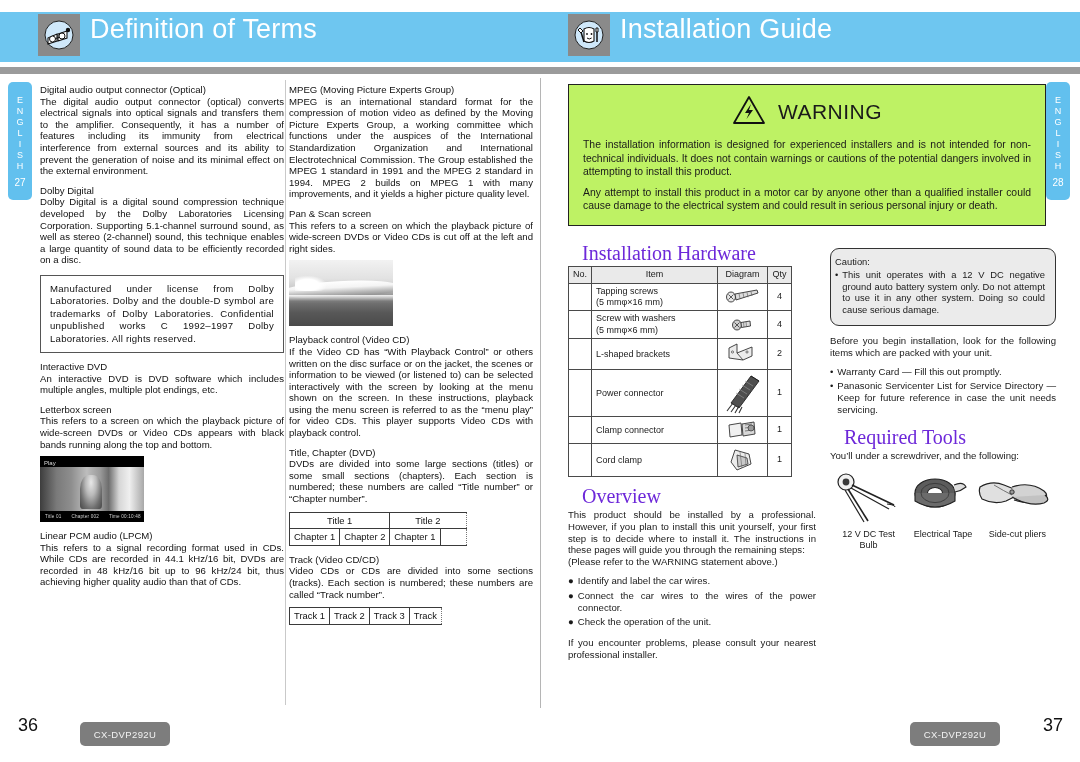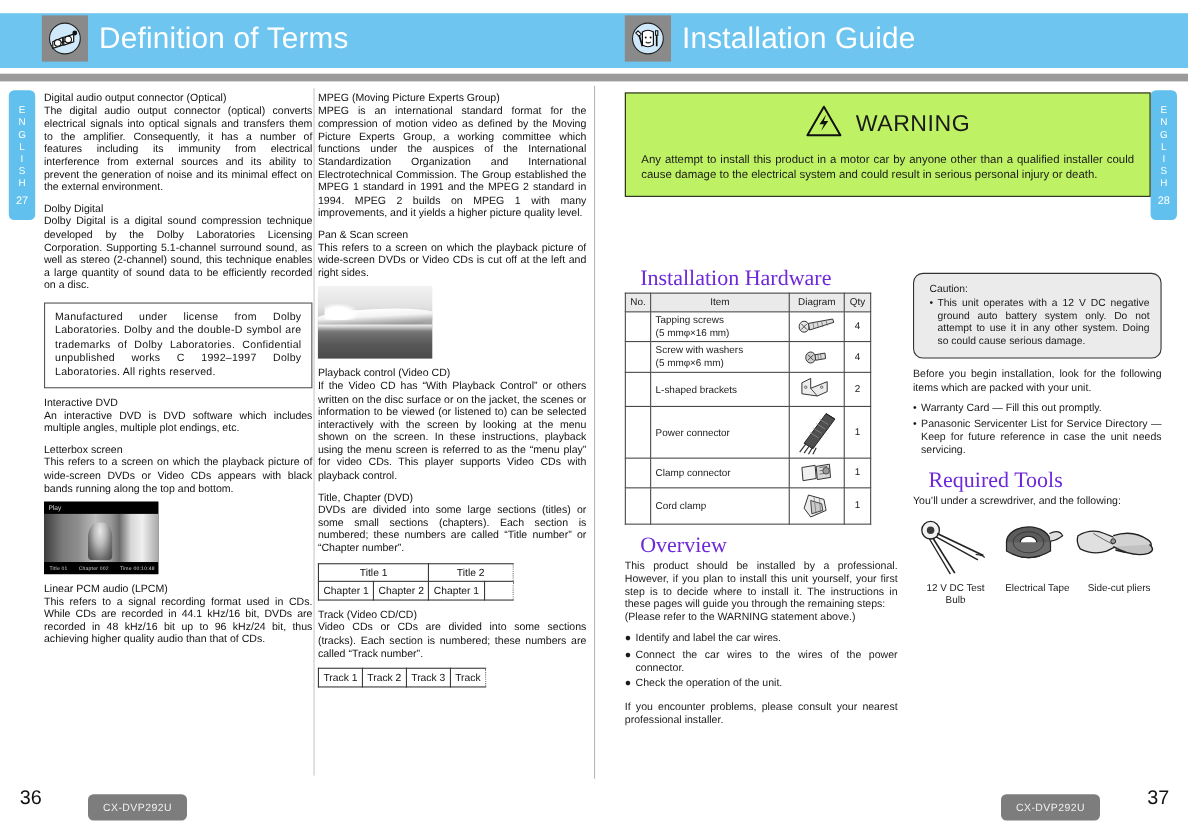--- a/index.html
+++ b/index.html
@@ -21,21 +21,21 @@
   }
   .header-white-line {
     position:absolute; left:0; top:62px; width:1080px; height:5px;
     background:#ffffff;
   }
   .header-gray-line {
     position:absolute; left:0; top:67px; width:1080px; height:7px;
     background:#9b9b9b;
   }
   .header-title {
-    position:absolute; top:14px; display:flex; align-items:center; gap:10px;
+    position:absolute; top:14px; display:flex; align-items:flex-start; gap:10px;
   }
   .header-title.left { left:38px; }
   .header-title.right { left:568px; }
   .hdr-icon {
     width:42px; height:42px; background:#8a8a8a;
     display:flex; align-items:center; justify-content:center;
   }
   .hdr-icon svg { display:block; }
   .hdr-text {
     color:#ffffff; font-size:27px; letter-spacing:0.2px;
@@ -169,21 +169,21 @@
   .hw-table th { background:#eaeaea; font-weight:normal; text-align:center; font-size:9px; }
   .hw-table td.no  { width:22px; text-align:center; }
   .hw-table td.item{ font-size:9px; line-height:11.4px; }
   .hw-table td.dia { width:50px; text-align:center; padding:2px; }
   .hw-table td.qty { width:24px; text-align:center; }
   .hw-table td.dia svg { display:block; margin:0 auto; }
 
   
   .caution-box {
     border:1.2px solid #333; border-radius:9px; background:#ebebeb;
-    padding:7px 10px 9px 14px; font-size:9.4px; line-height:11.8px;
+    padding:7px 10px 9px 4px; font-size:9.4px; line-height:11.8px;
   }
   .caution-box .clabel { margin-bottom:1px; }
   .bullet-row { display:flex; gap:4px; }
   .bullet-row .b { flex:0 0 auto; }
   .bullet-row .t { flex:1 1 auto; text-align:justify; }
 
   .rp-para { font-size:9.6px; line-height:11.8px; text-align:justify; margin-top:9px; }
   .rp-bullets { margin-top:7px; font-size:9.6px; line-height:11.8px; }
   .rp-bullets .bullet-row { margin-top:3px; }
 
@@ -395,20 +395,21 @@
     <div class="warning-box">
       <div class="warning-head">
         <span>
           <svg width="34" height="30" viewBox="0 0 34 30">
             <path d="M17 2 L32 28 L2 28 Z" fill="none" stroke="#111" stroke-width="1.8" stroke-linejoin="round"></path>
             <path d="M19 9 L13 18 L17 18 L14.5 24 L21 15 L17 15 Z" fill="#111"></path>
           </svg>
         </span>
         <span class="wtxt">WARNING</span>
       </div>
+      <p>The installation information is designed for experienced installers and is not intended for non-technical individuals. It does not contain warnings or cautions of the potential dangers involved in attempting to install this product.</p>
       <p>Any attempt to install this product in a motor car by anyone other than a qualified installer could cause damage to the electrical system and could result in serious personal injury or death.</p>
     </div>
 
     <div class="rp-col" id="rp-left">
 
       <div class="sec-title">Installation Hardware</div>
 
       <table class="hw-table">
         <tbody>
             <tr>

